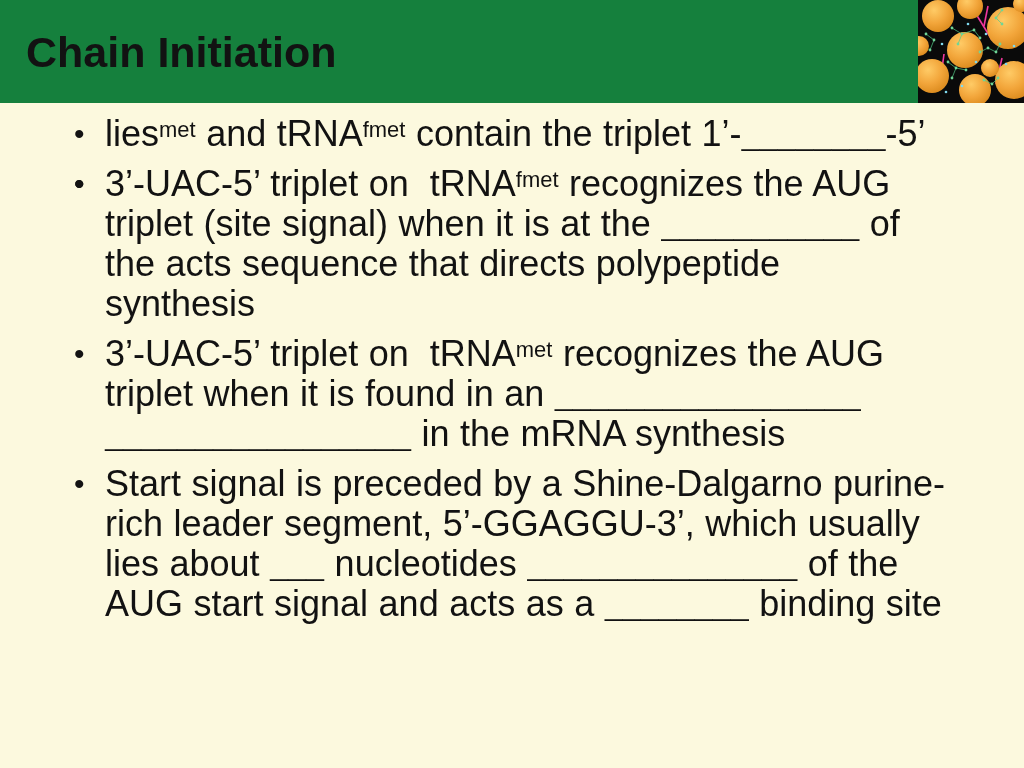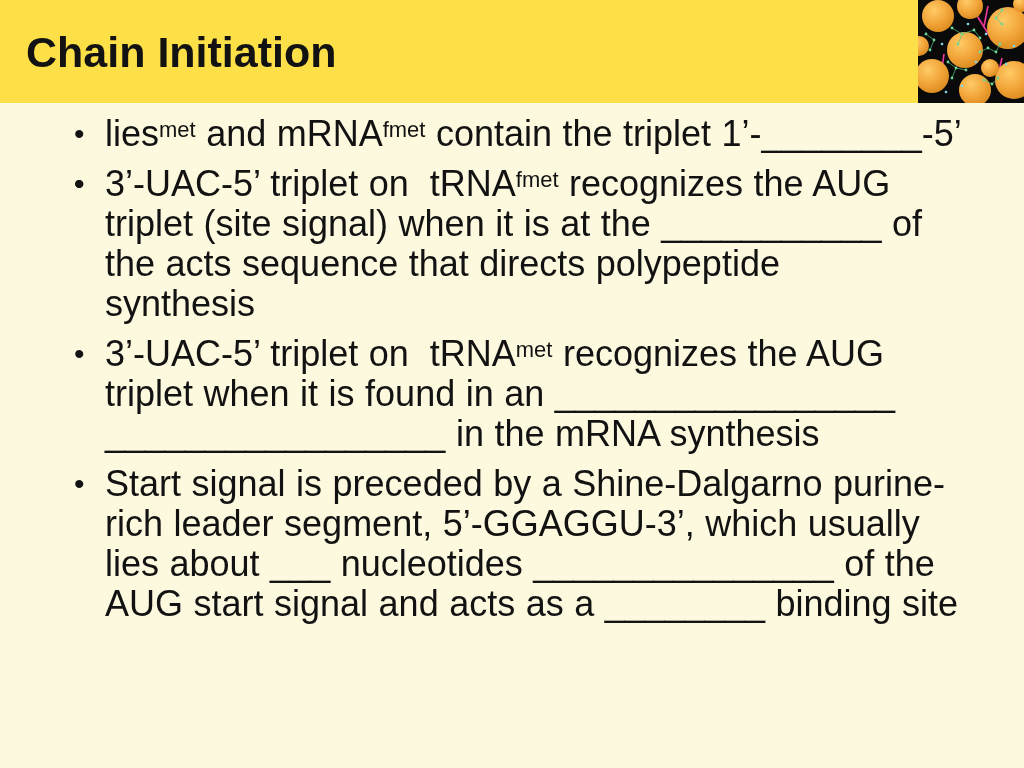--- a/index.html
+++ b/index.html
@@ -7,21 +7,21 @@
     width: 1024px; height: 768px;
     background: #FCF9DE;
     font-family: "Liberation Sans", sans-serif;
     color: #121212;
     position: relative;
     overflow: hidden;
   }
   .title-bar {
     position: absolute; top: 0; left: 0;
     width: 1024px; height: 103px;
-    background: #fde047;
+    background: #15803d;
   }
   .page-title {
     position: absolute; left: 26px; top: 27px;
     font-size: 43px; line-height: 50px;
     font-weight: bold; color: #121212;
     letter-spacing: 0px;
     white-space: nowrap;
   }
   .molecule-image {
     position: absolute; top: 0; right: 0;
@@ -53,20 +53,21 @@
     white-space: pre-wrap;
     word-spacing: 0.5px;
   }
   .bullet-text sup {
     font-size: 0.61em;
     line-height: 0;
     vertical-align: 0.42em;
   }
   .blank {
     letter-spacing: 0px;
+    font-family: Liberation Serif, serif;
   }
 </style>
 </head>
 <body>
 
 <div class="title-bar">
   <div class="page-title">Chain Initiation</div>
 </div>
 
 <svg class="molecule-image" viewBox="0 0 106 103" xmlns="http://www.w3.org/2000/svg" aria-hidden="true">
@@ -137,21 +138,21 @@
       <circle cx="88" cy="64" r="1.3"></circle>
     <circle cx="96" cy="46" r="1.3"></circle>
       <circle cx="28" cy="92" r="1.3"></circle>
   </g>
 </svg>
 
 <div class="slide-body">
   <div class="bullet-list">
       <div class="bullet-item">
         <span class="bullet-icon">•</span>
-        <div class="bullet-text"><span>lies</span><sup>met</sup><span> and mRNA</span><sup>fmet</sup><span> contain the triplet 1’-</span><span class="blank">________</span><span>-5’</span></div>
+        <div class="bullet-text"><span>lies</span><sup>met</sup><span> and tRNA</span><sup>fmet</sup><span> contain the triplet 1’-</span><span class="blank">________</span><span>-5’</span></div>
       </div>
       <div class="bullet-item">
         <span class="bullet-icon">•</span>
       </div>
       <div class="bullet-item">
         <span class="bullet-icon">•</span>
         <div class="bullet-text"><span>3’-UAC-5’ triplet on  tRNA</span><sup>fmet</sup><span> recognizes the AUG</span><br><span>triplet (site signal) when it is at the </span><span class="blank">___________</span><span> of</span><br><span>the acts sequence that directs polypeptide</span><br><span>synthesis</span></div>
       </div>
       <div class="bullet-item">
         <span class="bullet-icon">•</span>

